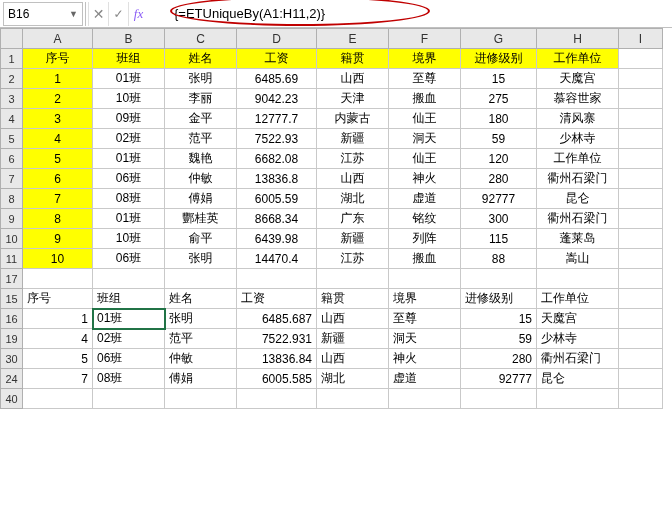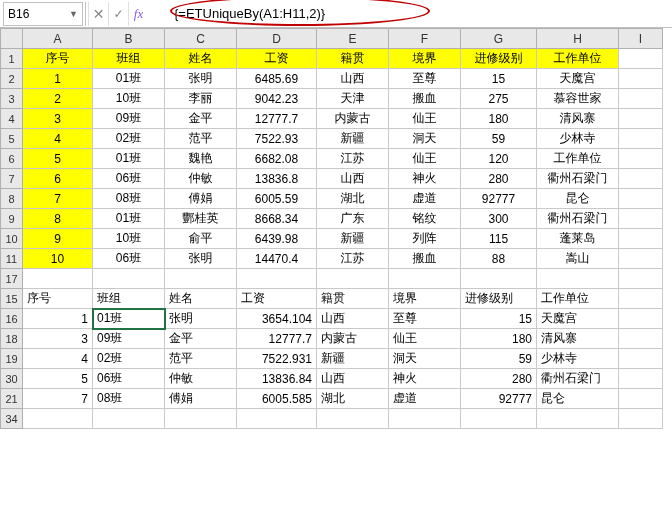--- a/index.html
+++ b/index.html
@@ -228,41 +228,29 @@
       <td class="cell plain ta-l">进修级别</td>
       <td class="cell plain ta-l">工作单位</td>
       <td class="cell plain"></td>
         </tr>
 
     <tr>
           <td class="rowhdr">16</td>
       <td class="cell plain ta-r">1</td>
       <td class="cell plain ta-l active-cell">01班</td>
       <td class="cell plain ta-l">张明</td>
-      <td class="cell plain ta-r">3654.104</td>
+      <td class="cell plain ta-r">6485.687</td>
       <td class="cell plain ta-l">山西</td>
       <td class="cell plain ta-l">至尊</td>
       <td class="cell plain ta-r">15</td>
       <td class="cell plain ta-l">天魔宫</td>
       <td class="cell plain"></td>
         </tr>
 
 
-    <tr>
-          <td class="rowhdr">18</td>
-      <td class="cell plain ta-r">3</td>
-      <td class="cell plain ta-l">09班</td>
-      <td class="cell plain ta-l">金平</td>
-      <td class="cell plain ta-r">12777.7</td>
-      <td class="cell plain ta-l">内蒙古</td>
-      <td class="cell plain ta-l">仙王</td>
-      <td class="cell plain ta-r">180</td>
-      <td class="cell plain ta-l">清风寨</td>
-      <td class="cell plain"></td>
-        </tr>
 
     <tr>
           <td class="rowhdr">19</td>
       <td class="cell plain ta-r">4</td>
       <td class="cell plain ta-l">02班</td>
       <td class="cell plain ta-l">范平</td>
       <td class="cell plain ta-r">7522.931</td>
       <td class="cell plain ta-l">新疆</td>
       <td class="cell plain ta-l">洞天</td>
       <td class="cell plain ta-r">59</td>
@@ -277,34 +265,34 @@
       <td class="cell plain ta-l">仲敏</td>
       <td class="cell plain ta-r">13836.84</td>
       <td class="cell plain ta-l">山西</td>
       <td class="cell plain ta-l">神火</td>
       <td class="cell plain ta-r">280</td>
       <td class="cell plain ta-l">衢州石梁门</td>
       <td class="cell plain"></td>
         </tr>
 
     <tr>
-          <td class="rowhdr">21</td>
+          <td class="rowhdr">24</td>
       <td class="cell plain ta-r">7</td>
       <td class="cell plain ta-l">08班</td>
       <td class="cell plain ta-l">傅娟</td>
       <td class="cell plain ta-r">6005.585</td>
       <td class="cell plain ta-l">湖北</td>
       <td class="cell plain ta-l">虚道</td>
       <td class="cell plain ta-r">92777</td>
       <td class="cell plain ta-l">昆仑</td>
       <td class="cell plain"></td>
         </tr>
 
     <tr>
-          <td class="rowhdr">34</td>
+          <td class="rowhdr">40</td>
           <td class="cell plain"></td>
           <td class="cell plain"></td>
           <td class="cell plain"></td>
           <td class="cell plain"></td>
           <td class="cell plain"></td>
           <td class="cell plain"></td>
           <td class="cell plain"></td>
           <td class="cell plain"></td>
           <td class="cell plain"></td>
         </tr>

